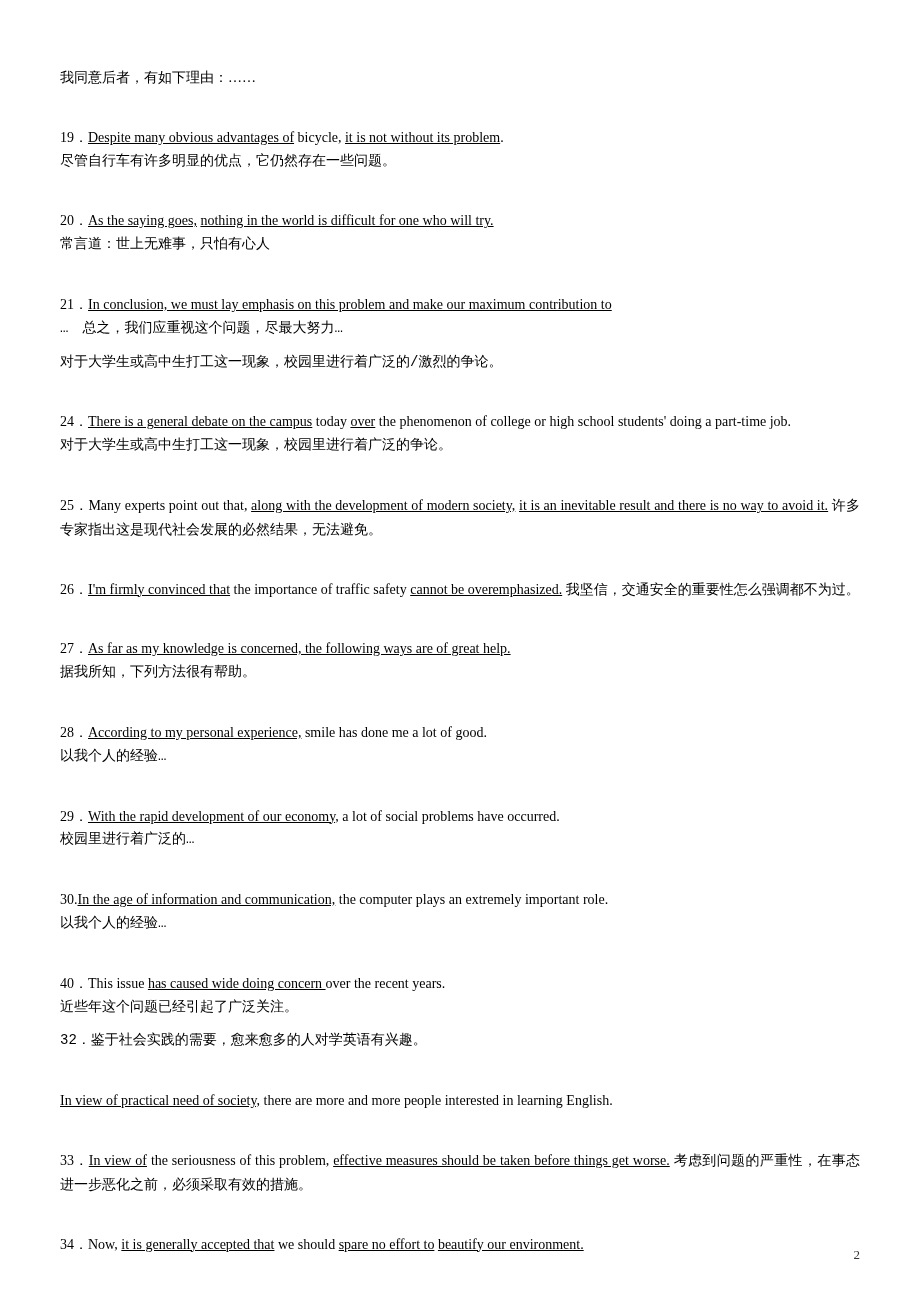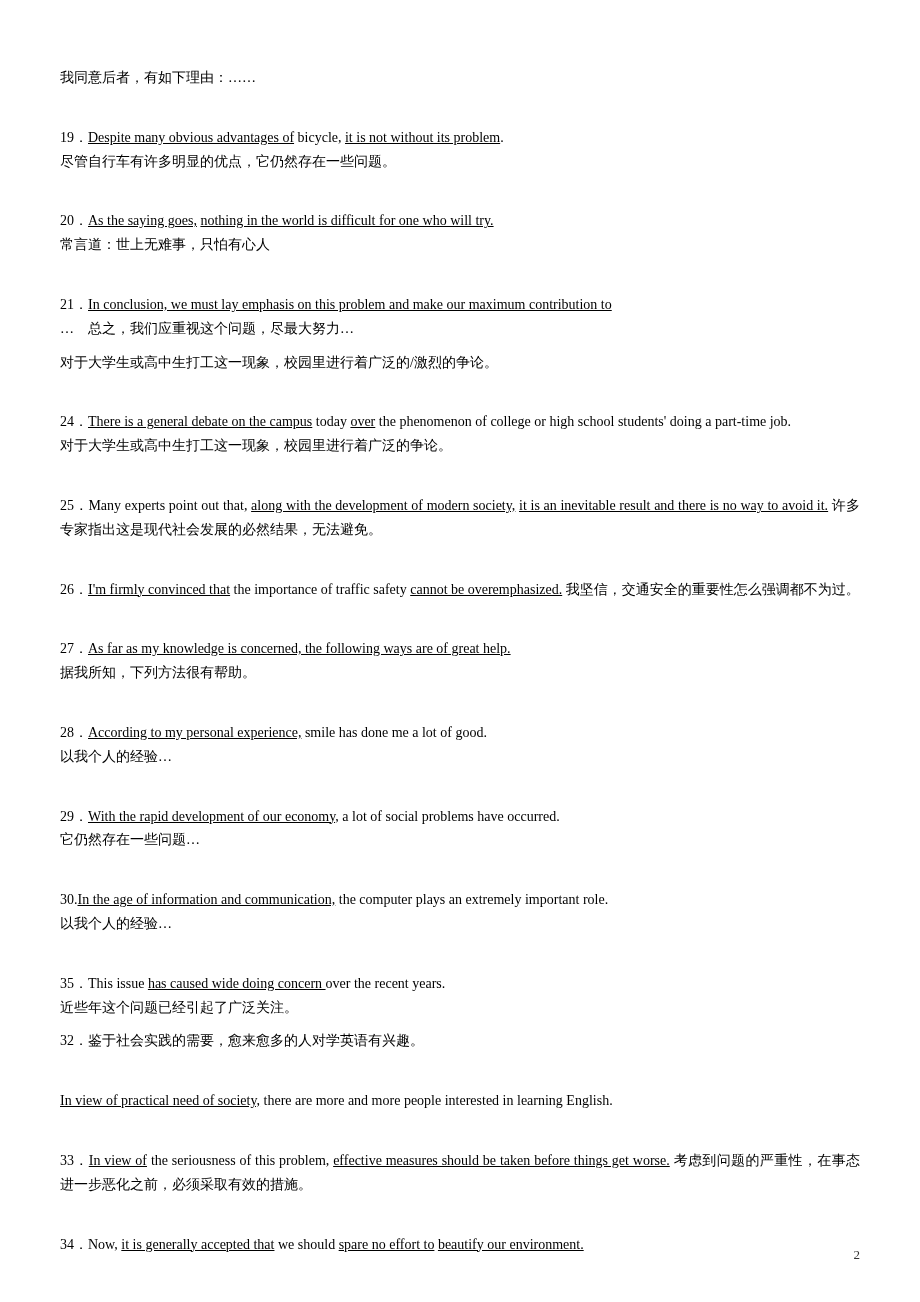--- a/index.html
+++ b/index.html
@@ -30,20 +30,21 @@
       margin-bottom: 10px;
     }
     .entry-line {
       display: block;
       text-align: justify;
       margin-top: 36px;
     }
     .chinese-line {
       display: block;
       text-align: justify;
+      font-family: Liberation Mono, monospace;
     }
     u {
       text-decoration: underline;
     }
   </style>
 </head>
 <body>
 
 <div class="page-container">
 
@@ -107,33 +108,33 @@
     <span class="entry-line">
       <span>28．</span><u>According to my personal experience,</u> smile has done me a lot of good.
     </span>
     <span class="chinese-line">以我个人的经验…</span>
   </div>
 
   <div class="entry">
     <span class="entry-line">
       <span>29．</span><u>With the rapid development of our economy,</u> a lot of social problems have occurred.
     </span>
-    <span class="chinese-line">它仍然存在一些问题…</span>
+    <span class="chinese-line">校园里进行着广泛的…</span>
   </div>
 
   <div class="entry">
     <span class="entry-line">
       <span>30.</span><u>In the age of information and communication,</u> the computer plays an extremely important role.
     </span>
     <span class="chinese-line">以我个人的经验…</span>
   </div>
 
   <div class="entry">
     <span class="entry-line">
-      <span>35．</span>This issue <u>has caused wide doing concern </u>over the recent years.
+      <span>40．</span>This issue <u>has caused wide doing concern </u>over the recent years.
     </span>
     <span class="chinese-line">近些年这个问题已经引起了广泛关注。</span>
   </div>
 
   <div class="entry">
     <span class="chinese-line">32．鉴于社会实践的需要，愈来愈多的人对学英语有兴趣。</span>
     <span class="entry-line">
       <u>In view of practical need of society,</u> there are more and more people interested in learning English.
     </span>
   </div>

